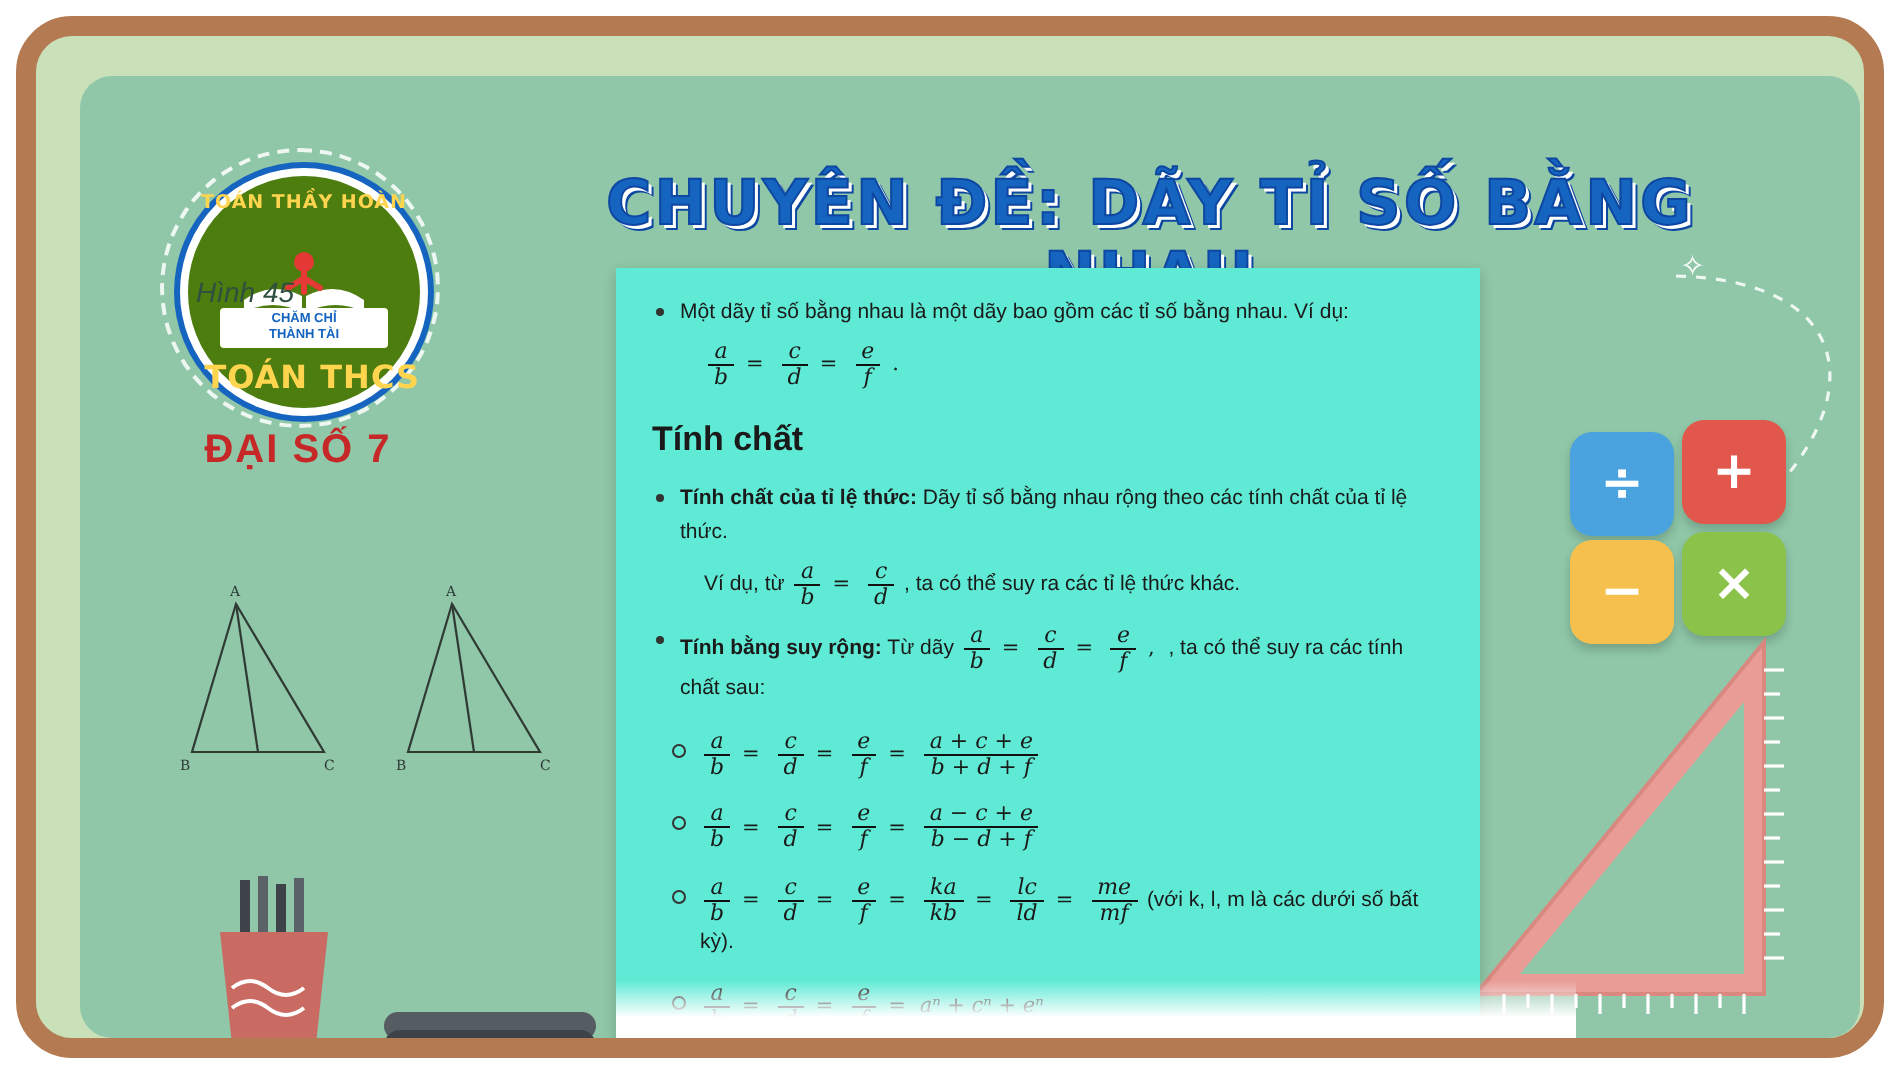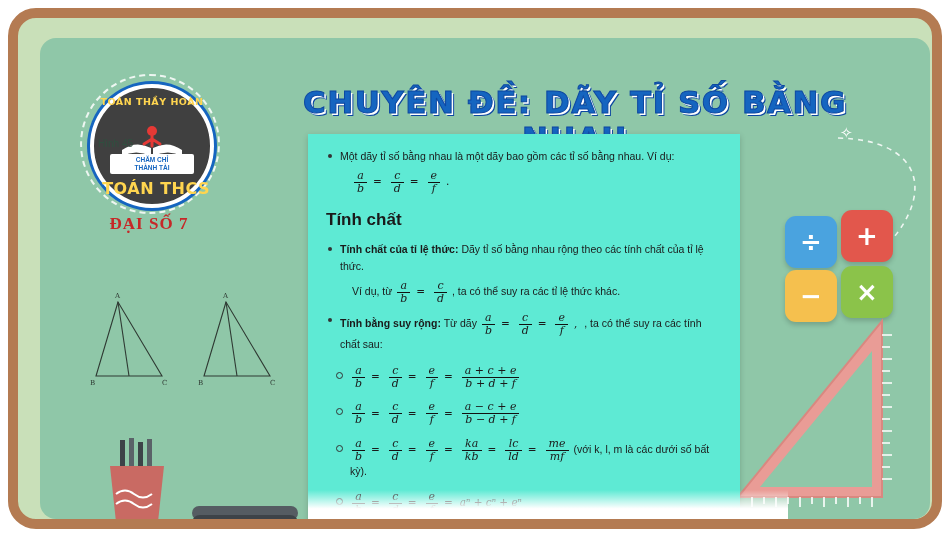--- a/index.html
+++ b/index.html
@@ -37,21 +37,21 @@
   }
 
   
   .logo-wrap{position:absolute;left:34px;top:34px;width:150px;height:160px;}
   .logo-dashed{
     position:absolute;left:6px;top:2px;width:136px;height:136px;border-radius:50%;
     border:2px dashed #ffffff;opacity:.85;
   }
   .logo-circle{
     position:absolute;left:16px;top:12px;width:116px;height:116px;border-radius:50%;
-    background:#404040;border:4px solid #ffffff;
+    background:#4d7c0f;border:4px solid #ffffff;
     box-shadow:0 0 0 3px #1565c0;
   }
   .logo-top-text{
     position:absolute;left:0;top:8px;width:116px;text-align:center;
     color:#ffd54f;font-size:9.5px;font-weight:bold;letter-spacing:.5px;
     font-family:"DejaVu Sans",sans-serif;
   }
   .logo-bot-text{
     position:absolute;left:0;bottom:6px;width:116px;text-align:right;
     color:#ffd54f;font-size:16px;font-weight:bold;letter-spacing:.5px;
@@ -60,21 +60,21 @@
   .logo-banner{
     position:absolute;left:16px;bottom:30px;width:84px;
     background:#ffffff;color:#1565c0;font-size:6.5px;font-weight:bold;
     text-align:center;padding:2px 0;border-radius:2px;line-height:1.25;
   }
   .logo-book{
     position:absolute;left:26px;top:36px;width:64px;height:34px;
   }
   .subject{
     position:absolute;left:34px;top:176px;width:150px;text-align:center;
-    font-family:Liberation Serif, serif;font-weight:bold;font-size:17px;color:#c62828;
+    font-family:Liberation Sans, sans-serif;font-weight:bold;font-size:20px;color:#c62828;
     letter-spacing:1px;
   }
 
   
   .doc{
     position:absolute;left:268px;top:96px;width:432px;height:390px;
     background:#5eead4;
     box-shadow:0 2px 6px rgba(0,0,0,.18);
     overflow:hidden;
     padding:14px 18px 0 18px;
@@ -104,21 +104,21 @@
         font-family:"DejaVu Serif",serif;font-style:italic;font-size:11px;line-height:1.08;}
   .frac .num{display:block;padding:0 3px;}
   .frac .den{display:block;border-top:1px solid #111;padding:0 3px;}
   .eq{font-family:"DejaVu Serif",serif;font-style:normal;margin:0 4px;}
   .pen-icon{display:inline-block;width:11px;height:11px;border-radius:2px;background:#dfe6ee;
             vertical-align:middle;margin-left:4px;position:relative;}
   .pen-icon:after{content:"✎";position:absolute;left:1px;top:-3px;font-size:9px;color:#667;}
 
   
   .figs{position:absolute;left:48px;top:252px;width:190px;height:110px;}
-  .fig-cap{position:absolute;left:58px;top:100px;font-size:10px;color:#2f4f3f;}
+  .fig-cap{position:absolute;left:58px;top:100px;font-size:14px;color:#2f4f3f;font-style:italic;}
 
   
   .cup{position:absolute;left:62px;top:400px;width:70px;height:86px;}
   
   .eraser{position:absolute;left:152px;top:477px;width:106px;height:36px;background:#3d4348;border-radius:8px;}
   .eraser-top{position:absolute;left:152px;top:468px;width:106px;height:14px;background:#555c62;border-radius:7px;}
 
   
   .cubes{position:absolute;left:745px;top:172px;width:130px;height:120px;}
   .cube{position:absolute;width:52px;height:52px;border-radius:11px;display:flex;align-items:center;justify-content:center;

